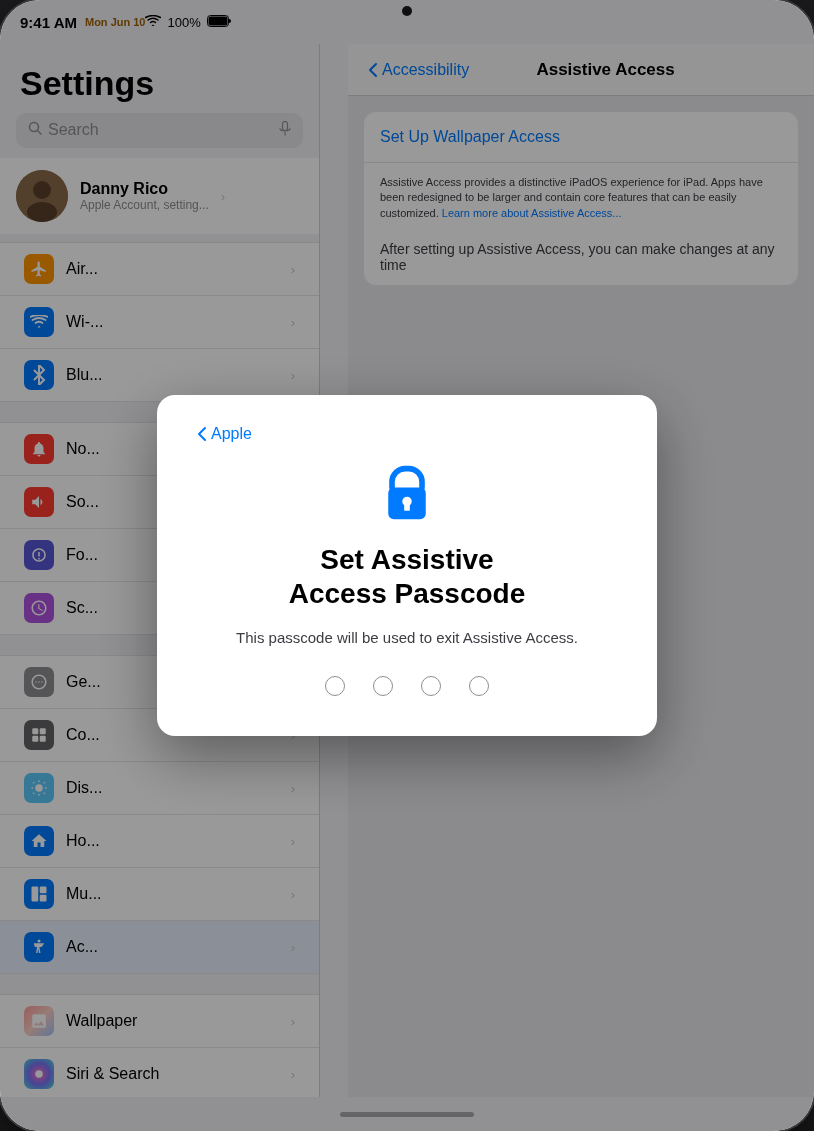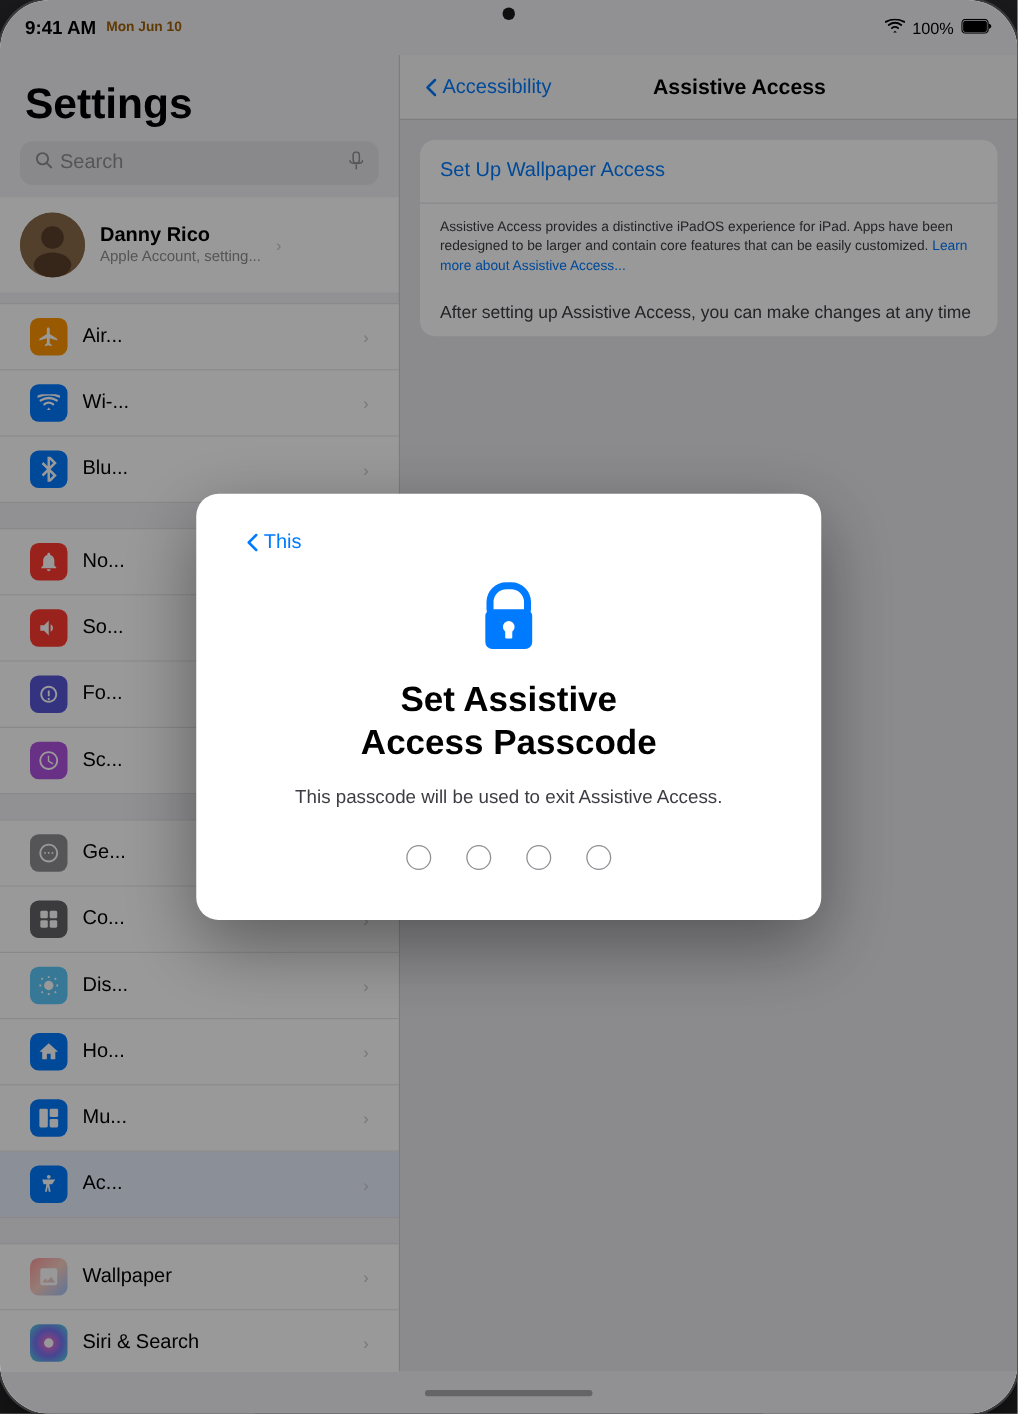--- a/index.html
+++ b/index.html
@@ -30,21 +30,20 @@
       overflow: hidden;
       display: flex;
       flex-direction: column;
     }
     
     .status-bar {
       height: 44px;
       background: #f2f2f7;
       display: flex;
       align-items: center;
-      justify-content: space-between;
       padding: 0 20px;
       flex-shrink: 0;
       position: relative;
       z-index: 10;
     }
     .status-time {
       font-size: 15px;
       font-weight: 600;
       color: #000;
     }
@@ -73,20 +72,21 @@
       height: 10px;
       background: #1a1a1a;
       border-radius: 50%;
     }
     
     .main-area {
       flex: 1;
       display: flex;
       overflow: hidden;
       position: relative;
+      gap: 28px;
     }
     
     .sidebar {
       width: 320px;
       background: #f2f2f7;
       display: flex;
       flex-direction: column;
       overflow: hidden;
       flex-shrink: 0;
       border-right: 1px solid #d1d1d6;
@@ -626,21 +626,21 @@
       <div class="home-bar"></div>
     </div>
 
     <div class="modal-overlay">
       <div class="modal-card">
 
         <div class="modal-back-btn">
           <svg width="10" height="16" viewBox="0 0 10 16" fill="none">
             <path d="M8 2L2 8L8 14" stroke="#007AFF" stroke-width="2" stroke-linecap="round" stroke-linejoin="round"></path>
           </svg>
-          <span>This</span>
+          <span>Apple</span>
         </div>
 
         <div class="modal-lock-icon">
           <svg class="lock-svg" viewBox="0 0 52 64" fill="none" xmlns="http://www.w3.org/2000/svg">
 
             <rect x="6" y="26" width="40" height="34" rx="6" fill="#007AFF"></rect>
 
             <circle cx="26" cy="41" r="5" fill="white"></circle>
             <rect x="23" y="43" width="6" height="8" rx="1" fill="white"></rect>
 

